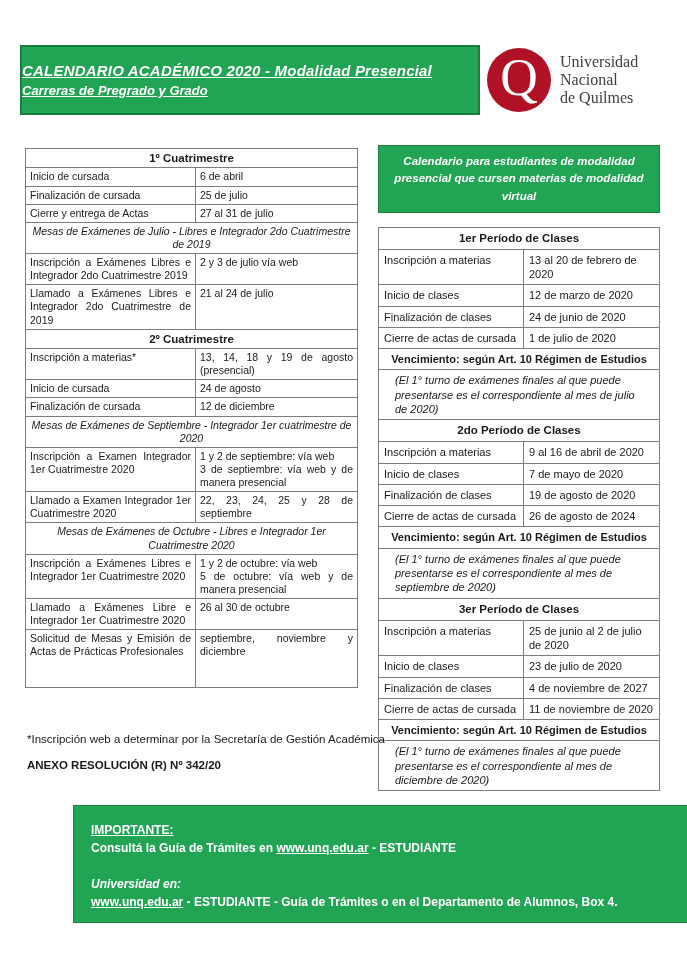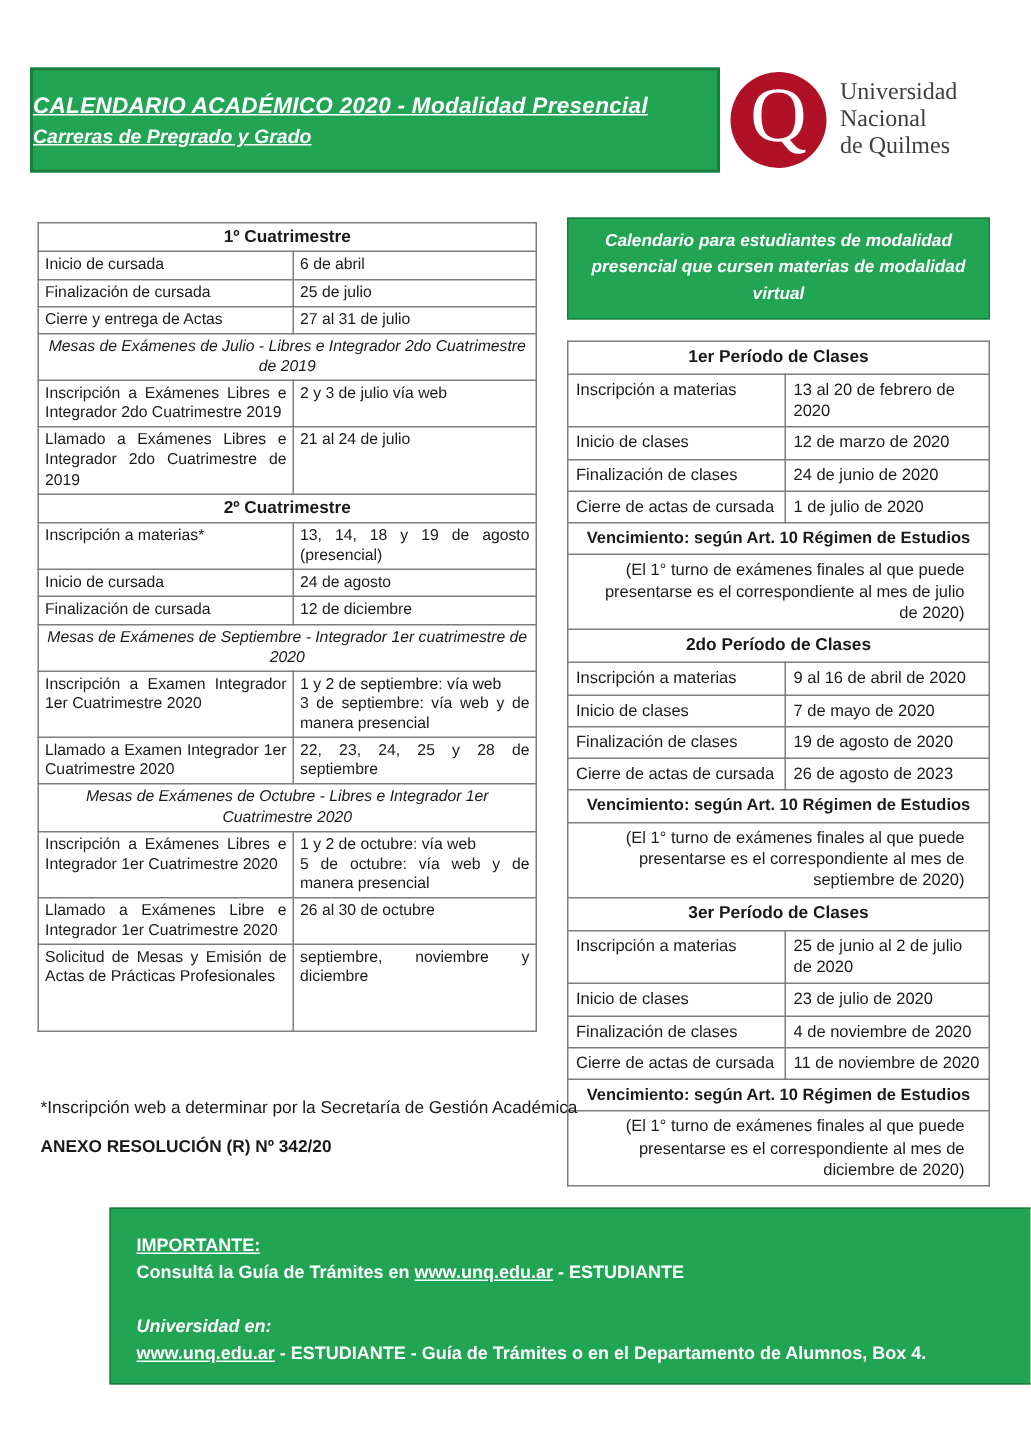--- a/index.html
+++ b/index.html
@@ -30,21 +30,21 @@
   td { border:1px solid #7d7d7d; vertical-align:top; }
   .left-col { position:absolute; left:25px; top:148px; width:333px; }
   .left-col table { font-size:10.5px; }
   .left-col td { padding:2px 4px; line-height:1.25; }
   .left-col td.label-cell { width:170px; text-align:justify; }
   .left-col td.value-cell { text-align:justify; white-space:pre-line; }
   .left-col tr.tall td { height:58px; }
   td.section { font-weight:bold; text-align:center; font-size:11.5px; padding:2px 4px; }
   td.span { font-style:italic; text-align:center; }
   td.bold_span { font-weight:bold; text-align:center; }
-  td.note { text-align:right; }
+  td.note { text-align:left;font-style:italic; }
   
   .right-col { position:absolute; left:378px; top:145px; width:282px; }
   .virtual-box {
     background:var(--green); border:1px solid var(--green-border);
     color:#fff; font-weight:bold; font-style:italic; text-align:center;
     font-size:11.5px; line-height:1.5; padding:7px 4px; min-height:62px;
   }
   .right-col table { margin-top:14px; font-size:11px; }
   .right-col td { padding:3px 5px; line-height:1.3;margin-top:48px; }
   .right-col td.label-cell { width:145px; }
@@ -197,42 +197,42 @@
         <tr>
           <td class="label-cell">Inicio de clases</td>
           <td class="value-cell">7 de mayo de 2020</td>
         </tr>
         <tr>
           <td class="label-cell">Finalización de clases</td>
           <td class="value-cell">19 de agosto de 2020</td>
         </tr>
         <tr>
           <td class="label-cell">Cierre de actas de cursada</td>
-          <td class="value-cell">26 de agosto de 2023</td>
+          <td class="value-cell">26 de agosto de 2024</td>
         </tr>
         <tr>
           <td colspan="2" class="bold_span">Vencimiento: según Art. 10 Régimen de Estudios</td>
         </tr>
         <tr>
           <td colspan="2" class="note">(El 1° turno de exámenes finales al que puede presentarse es el correspondiente al mes de septiembre de 2020)</td>
         </tr>
         <tr>
           <td colspan="2" class="section">3er Período de Clases</td>
         </tr>
         <tr>
           <td class="label-cell">Inscripción a materias</td>
           <td class="value-cell">25 de junio al 2 de julio de 2020</td>
         </tr>
         <tr>
           <td class="label-cell">Inicio de clases</td>
           <td class="value-cell">23 de julio de 2020</td>
         </tr>
         <tr>
           <td class="label-cell">Finalización de clases</td>
-          <td class="value-cell">4 de noviembre de 2020</td>
+          <td class="value-cell">4 de noviembre de 2027</td>
         </tr>
         <tr>
           <td class="label-cell">Cierre de actas de cursada</td>
           <td class="value-cell">11 de noviembre de 2020</td>
         </tr>
         <tr>
           <td colspan="2" class="bold_span">Vencimiento: según Art. 10 Régimen de Estudios</td>
         </tr>
         <tr>
           <td colspan="2" class="note">(El 1° turno de exámenes finales al que puede presentarse es el correspondiente al mes de diciembre de 2020)</td>

